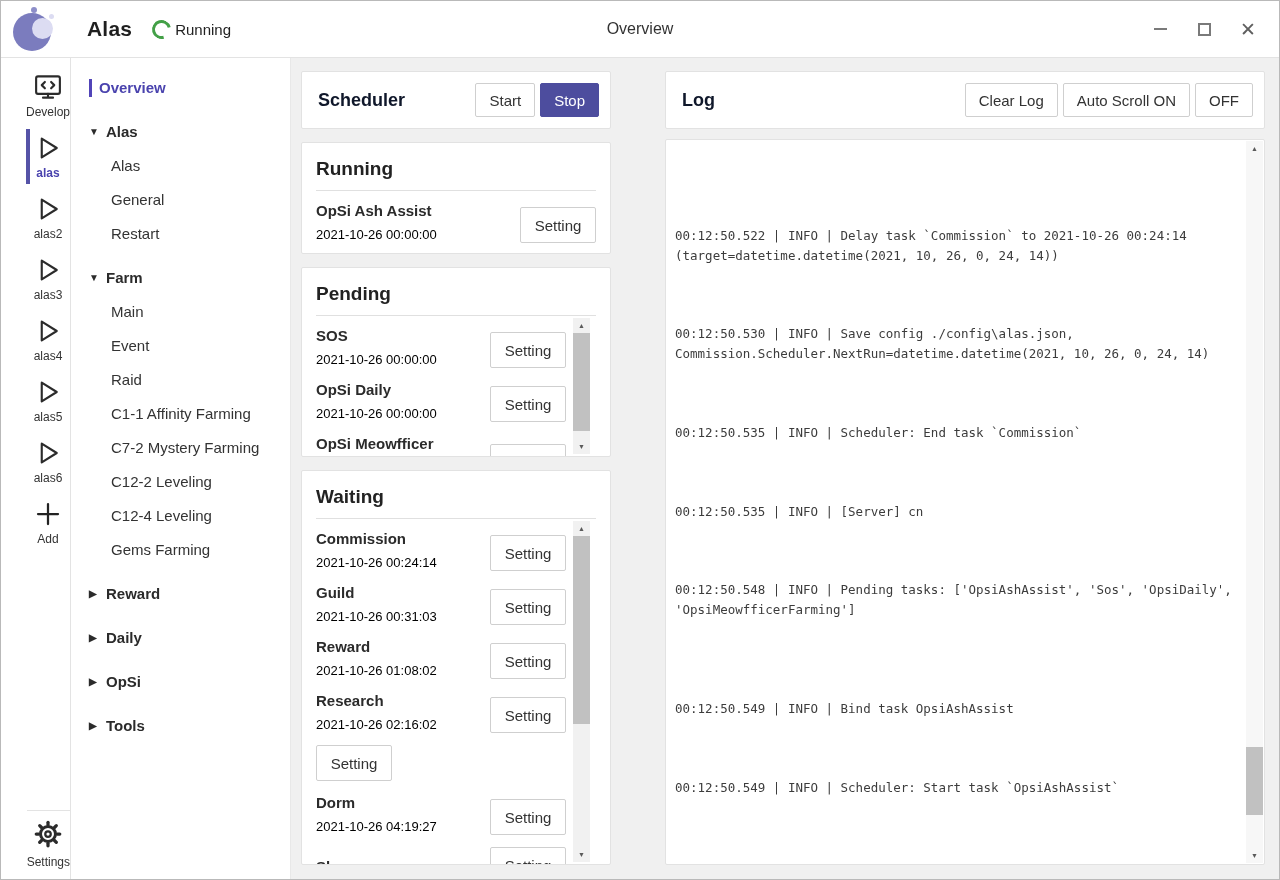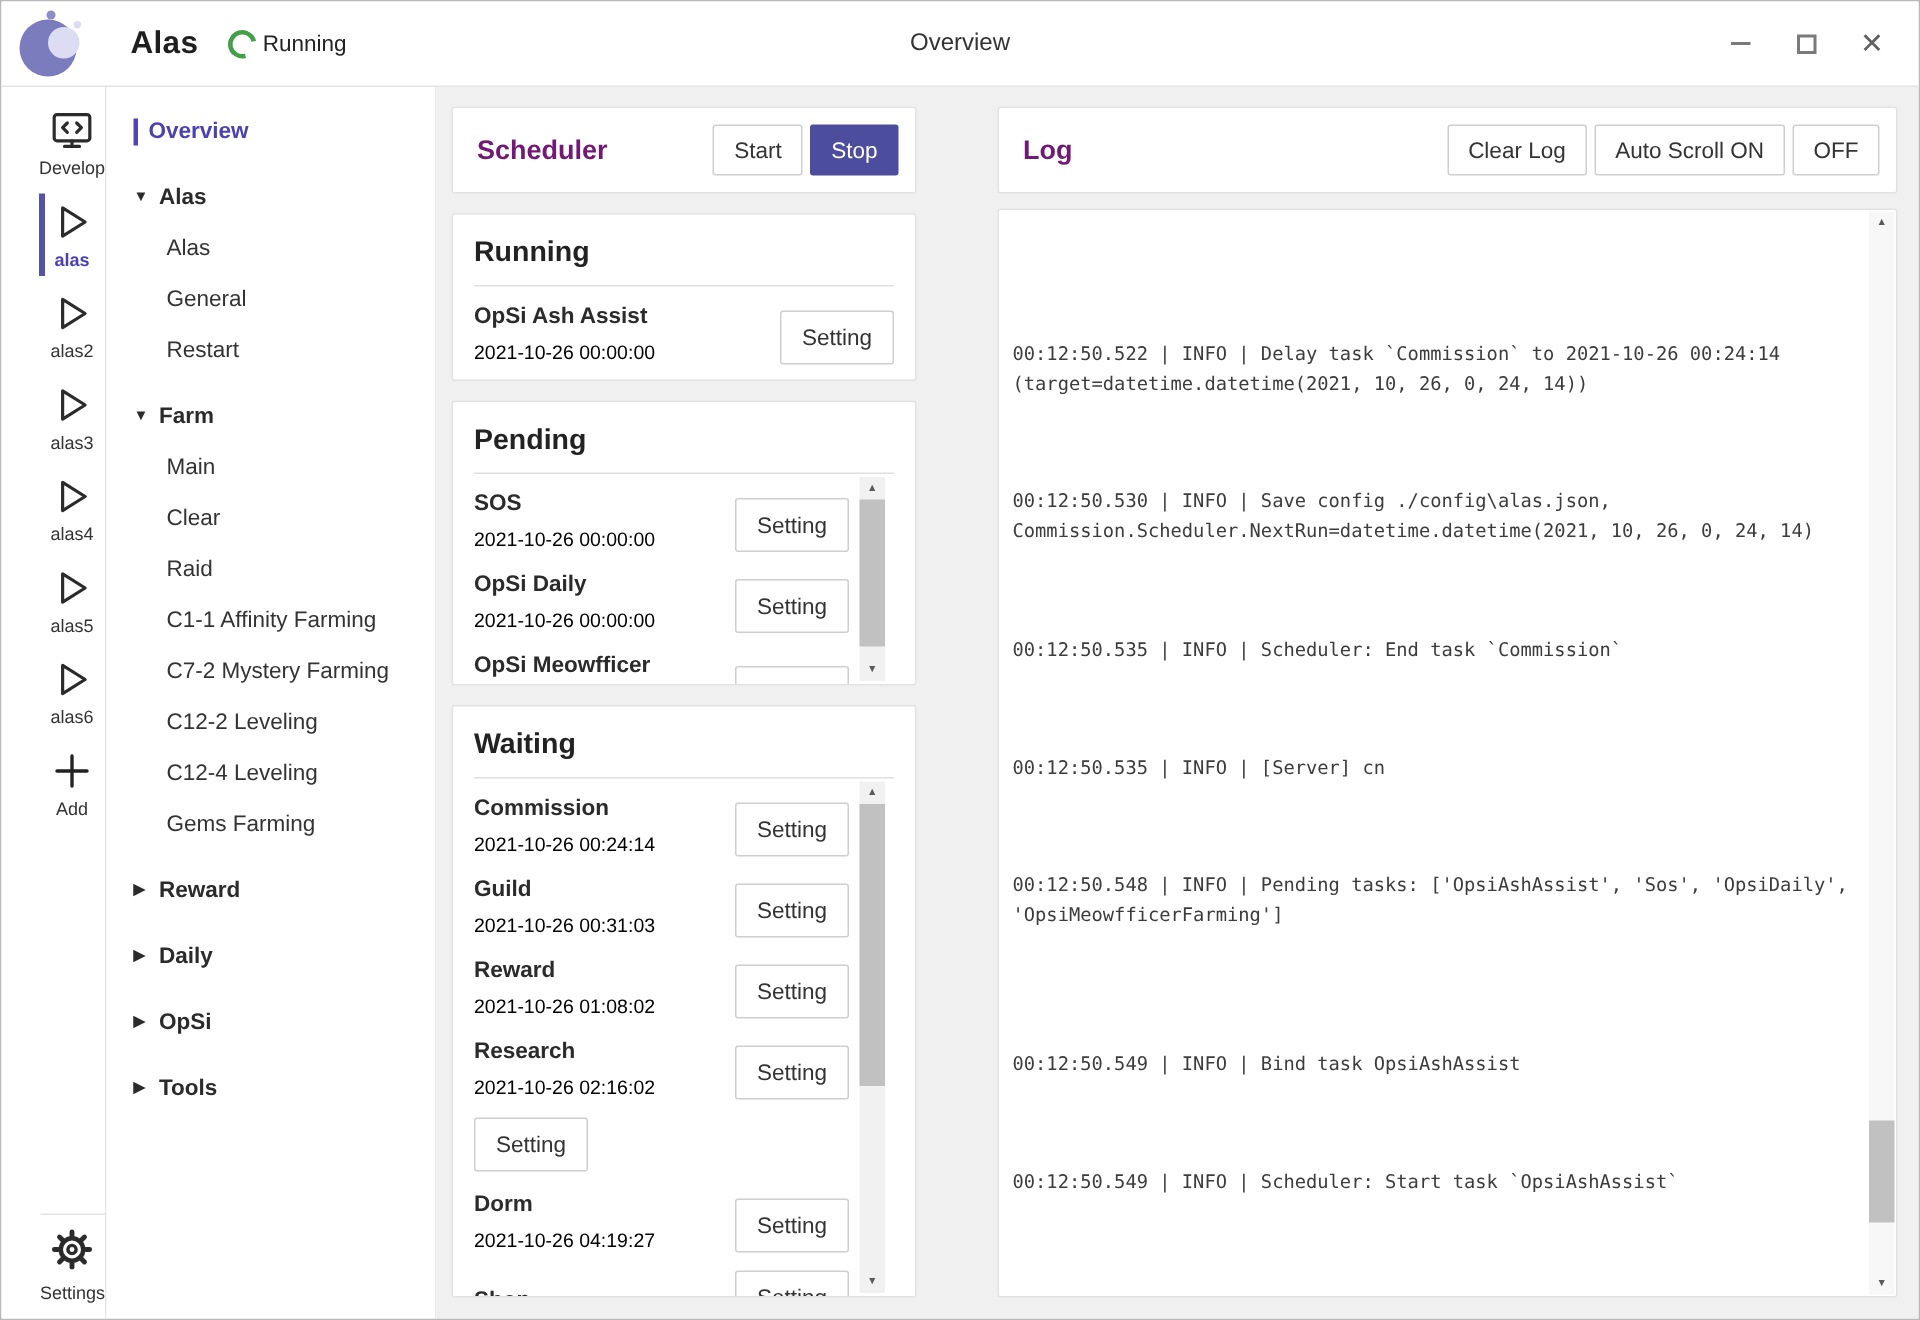--- a/index.html
+++ b/index.html
@@ -53,21 +53,21 @@
 
   
   .content { flex:1; background:#f0f0f0; padding:13px 14px 14px 10px; display:flex; gap:10px; min-width:0; }
   .col-mid { width:310px; flex:0 0 auto; display:flex; flex-direction:column; }
   .col-log { flex:1; display:flex; flex-direction:column; min-width:0;padding-left:44px; }
 
   .card { background:#fff; border:1px solid #e2e2e2; border-radius:2px; }
 
   
   .head-card { height:58px; display:flex; align-items:center; padding:0 11px 0 16px; flex:0 0 auto; }
-  .head-title { flex:1; font-size:18px; font-weight:bold; color:#701a75; }
+  .head-title { flex:1; font-size:18px; font-weight:bold; color:#0f172a; }
   .btn { height:34px; background:#fff; border:1px solid #cfcfcf; border-radius:2px; font-family:"Liberation Sans",sans-serif; font-size:15px; color:#333; padding:0 13px; cursor:pointer; }
   .btn + .btn { margin-left:5px; }
   .btn-primary { background:var(--accent,#4d4d9e); border-color:var(--accent,#4d4d9e); color:#fff; }
 
   
   .queue-card { margin-top:13px; padding:0 14px; display:flex; flex-direction:column; overflow:hidden; }
   .q-running { height:112px; flex:0 0 auto; }
   .q-pending { height:190px; flex:0 0 auto; }
   .q-waiting { flex:1; min-height:0; }
   .q-header { font-size:19px; font-weight:bold; color:#222; padding:15px 0 10px; border-bottom:1px solid #e0e0e0; flex:0 0 auto; }
@@ -273,21 +273,21 @@
             <span class="nav-label">Farm</span>
           </div>
 
           <div class="nav-row nav-child">
 
             <span class="nav-label">Main</span>
           </div>
 
           <div class="nav-row nav-child">
 
-            <span class="nav-label">Clear</span>
+            <span class="nav-label">Event</span>
           </div>
 
           <div class="nav-row nav-child">
 
             <span class="nav-label">Raid</span>
           </div>
 
           <div class="nav-row nav-child">
 
             <span class="nav-label">C1-1 Affinity Farming</span>

